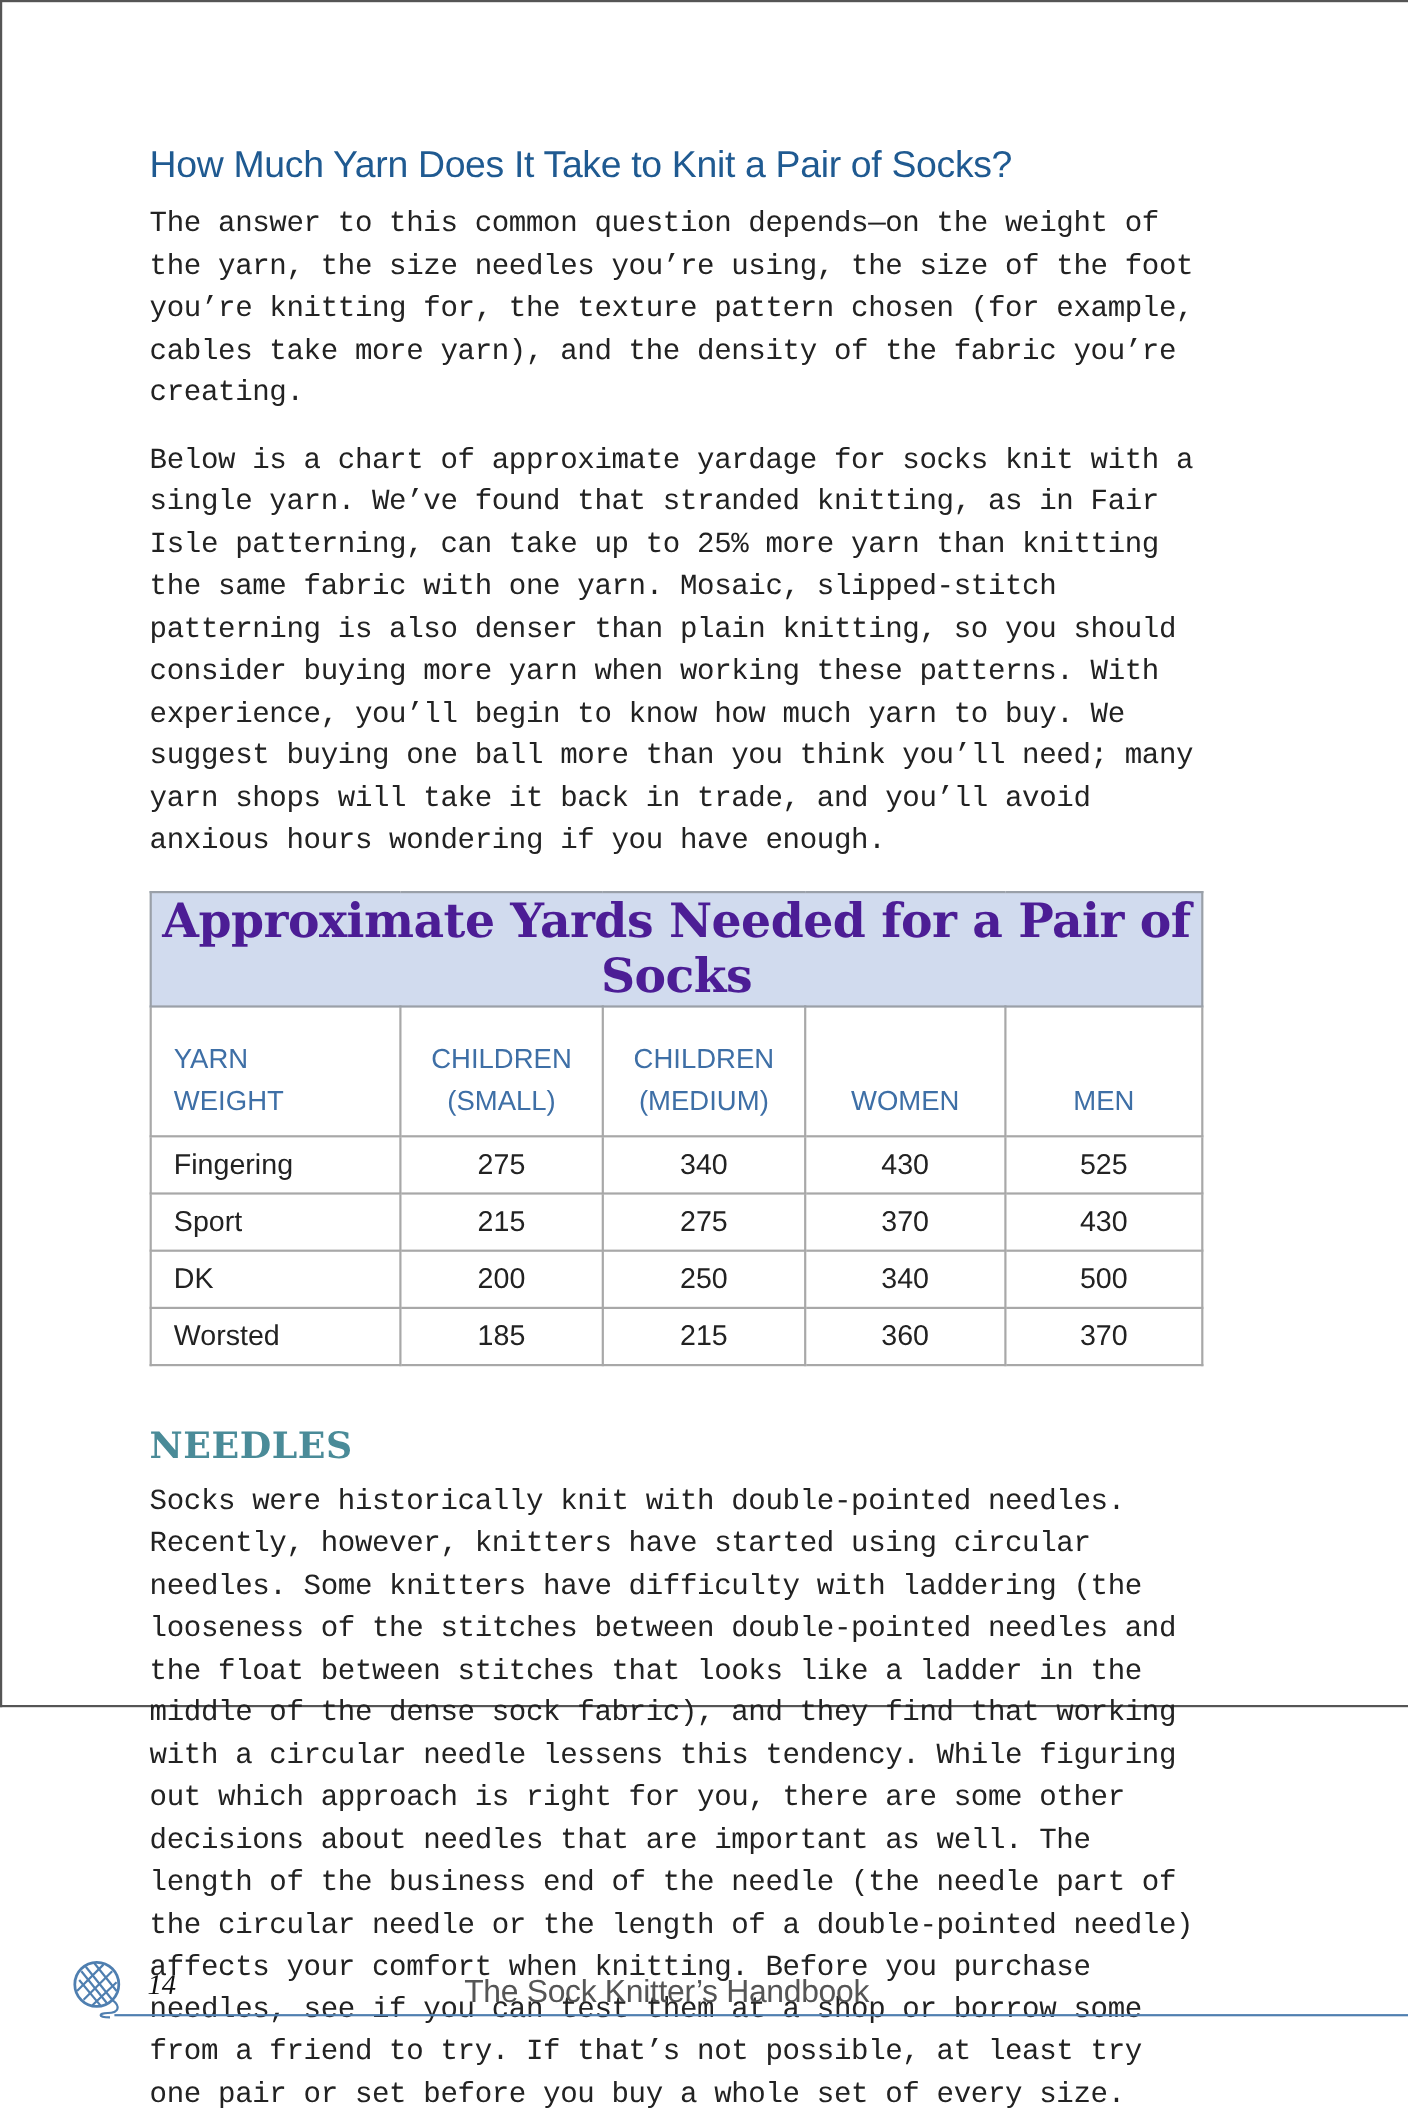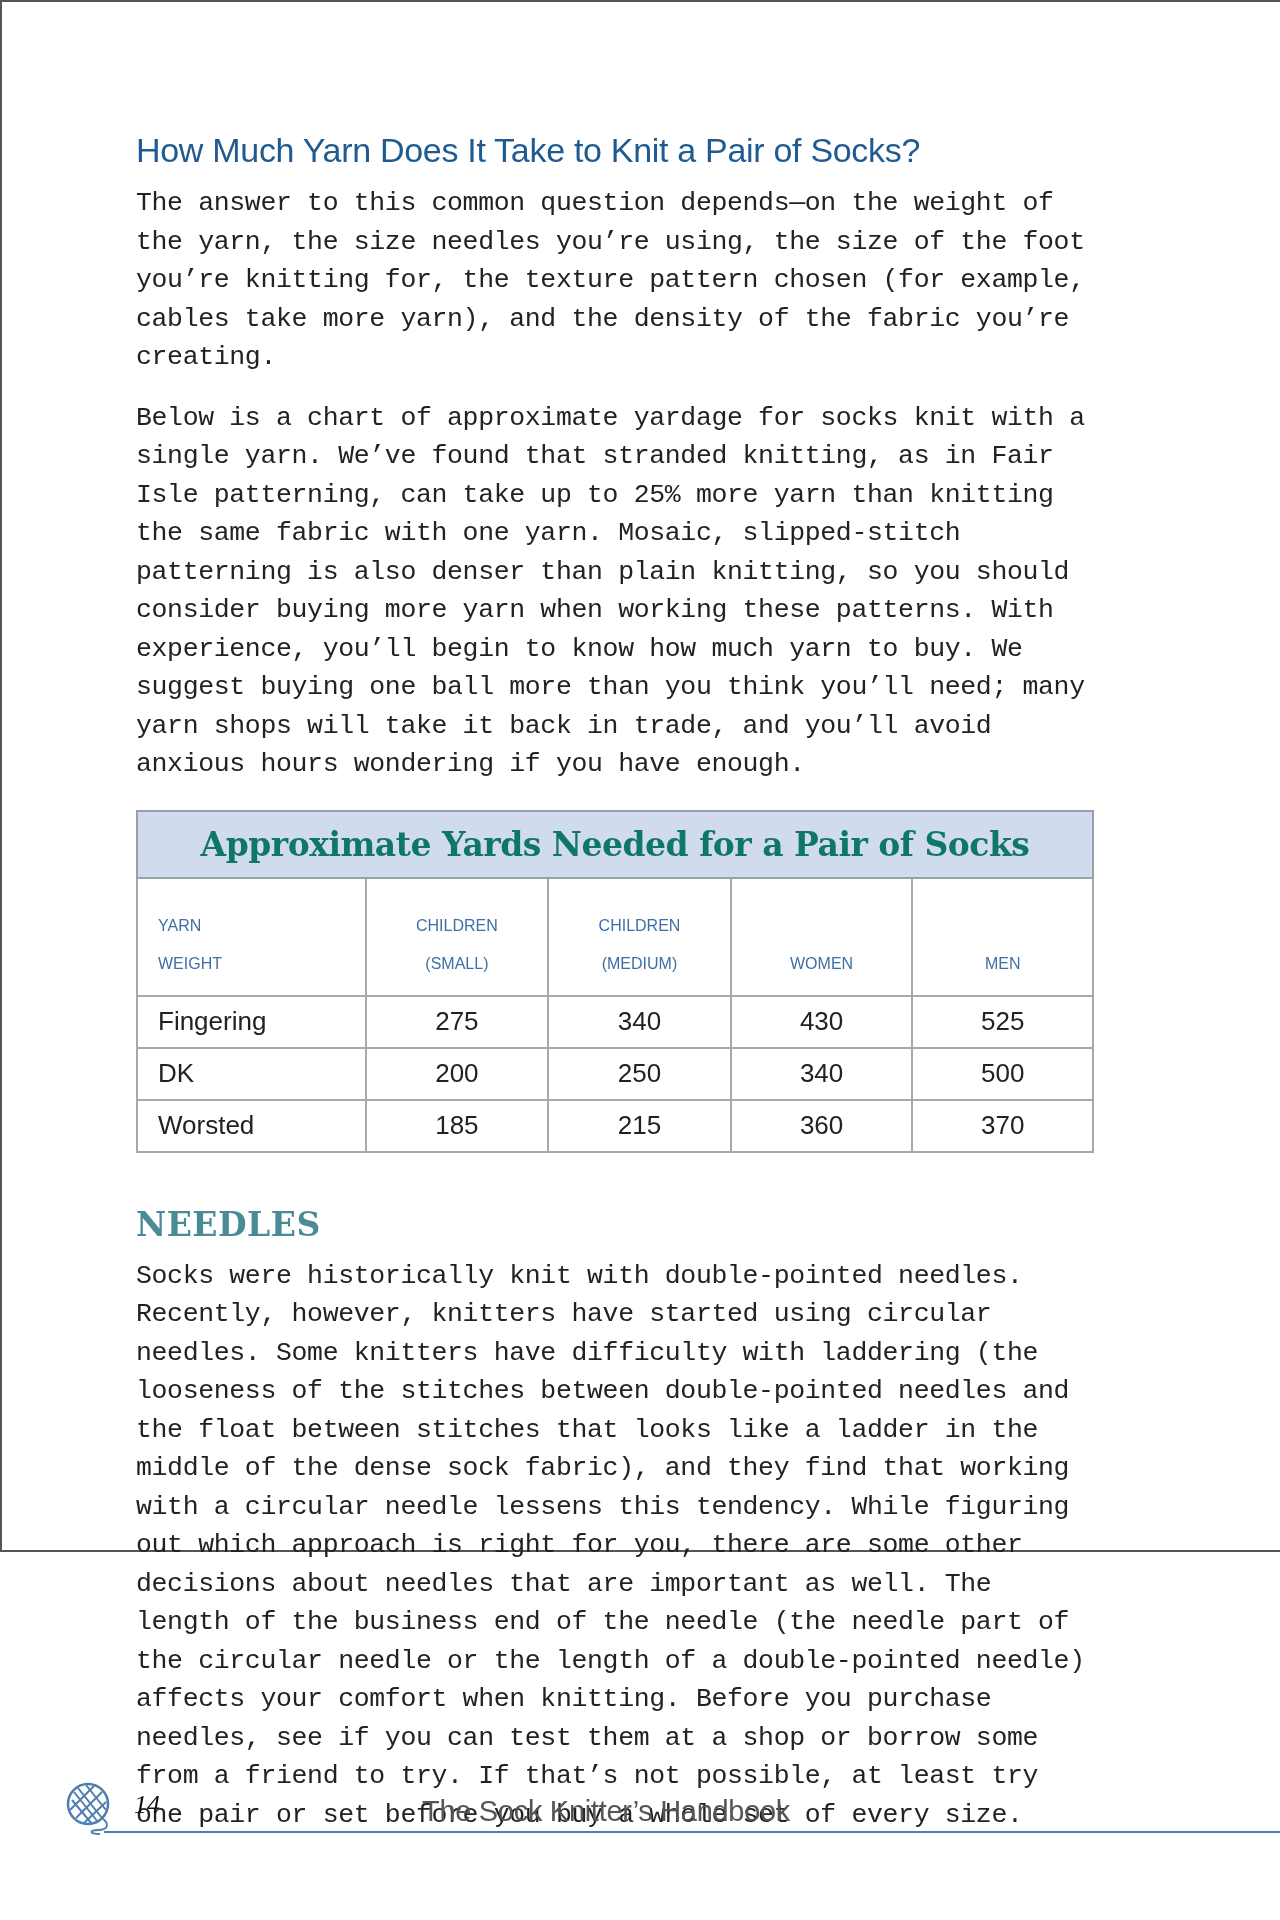--- a/index.html
+++ b/index.html
@@ -18,27 +18,27 @@
   p.body {
     font-family: Liberation Mono, monospace; color: #222;
     font-size: 26.5px; line-height: 38.5px; margin: 0 0 22px 0;
     letter-spacing: -0.35px;
   }
   .yard-table {
     margin-top: 26px; border-collapse: collapse; width: 958px;
     font-family: "Liberation Sans", sans-serif;
   }
   .yard-table th.caption {
-    background: #d1dbee; color: #0f766e; font-family: "DejaVu Serif", serif;
-    font-weight: bold; font-size: 33px; height: 63px; border: 2px solid #9aa0a8;
+    background: #d1dbee; color: #4c1d95; font-family: "DejaVu Serif", serif;
+    font-weight: bold; font-size: 43px; height: 63px; border: 2px solid #9aa0a8;
     letter-spacing: -0.5px;
   }
   .yard-table td { border: 2px solid #a8a8a8; }
   .yard-table td.hdr {
-    color: #3e6fa6; font-size: 16px; height: 104px; vertical-align: bottom;
+    color: #3e6fa6; font-size: 25px; height: 104px; vertical-align: bottom;
     padding: 0 0 12px 0; line-height: 38px; text-align: center;
   }
   .yard-table td.hdr.first { text-align: left; padding-left: 20px; }
   .yard-table td.cell {
     font-size: 26px; color: #222; height: 50px; text-align: center; padding: 0;
   }
   .yard-table td.cell.first { text-align: left; padding-left: 20px; }
   .col0 { width: 212px; } .colN { width: 186px; }
   h2.section {
     font-family: "DejaVu Serif", serif; font-weight: bold; color: #4a8b98;
@@ -79,20 +79,27 @@
         <td class="hdr colN"><span>MEN</span></td>
       </tr>
       <tr>
         <td class="cell first">Fingering</td>
         <td class="cell">275</td>
         <td class="cell">340</td>
         <td class="cell">430</td>
         <td class="cell">525</td>
       </tr>
       <tr>
+        <td class="cell first">Sport</td>
+        <td class="cell">215</td>
+        <td class="cell">275</td>
+        <td class="cell">370</td>
+        <td class="cell">430</td>
+      </tr>
+      <tr>
         <td class="cell first">DK</td>
         <td class="cell">200</td>
         <td class="cell">250</td>
         <td class="cell">340</td>
         <td class="cell">500</td>
       </tr>
       <tr>
         <td class="cell first">Worsted</td>
         <td class="cell">185</td>
         <td class="cell">215</td>

